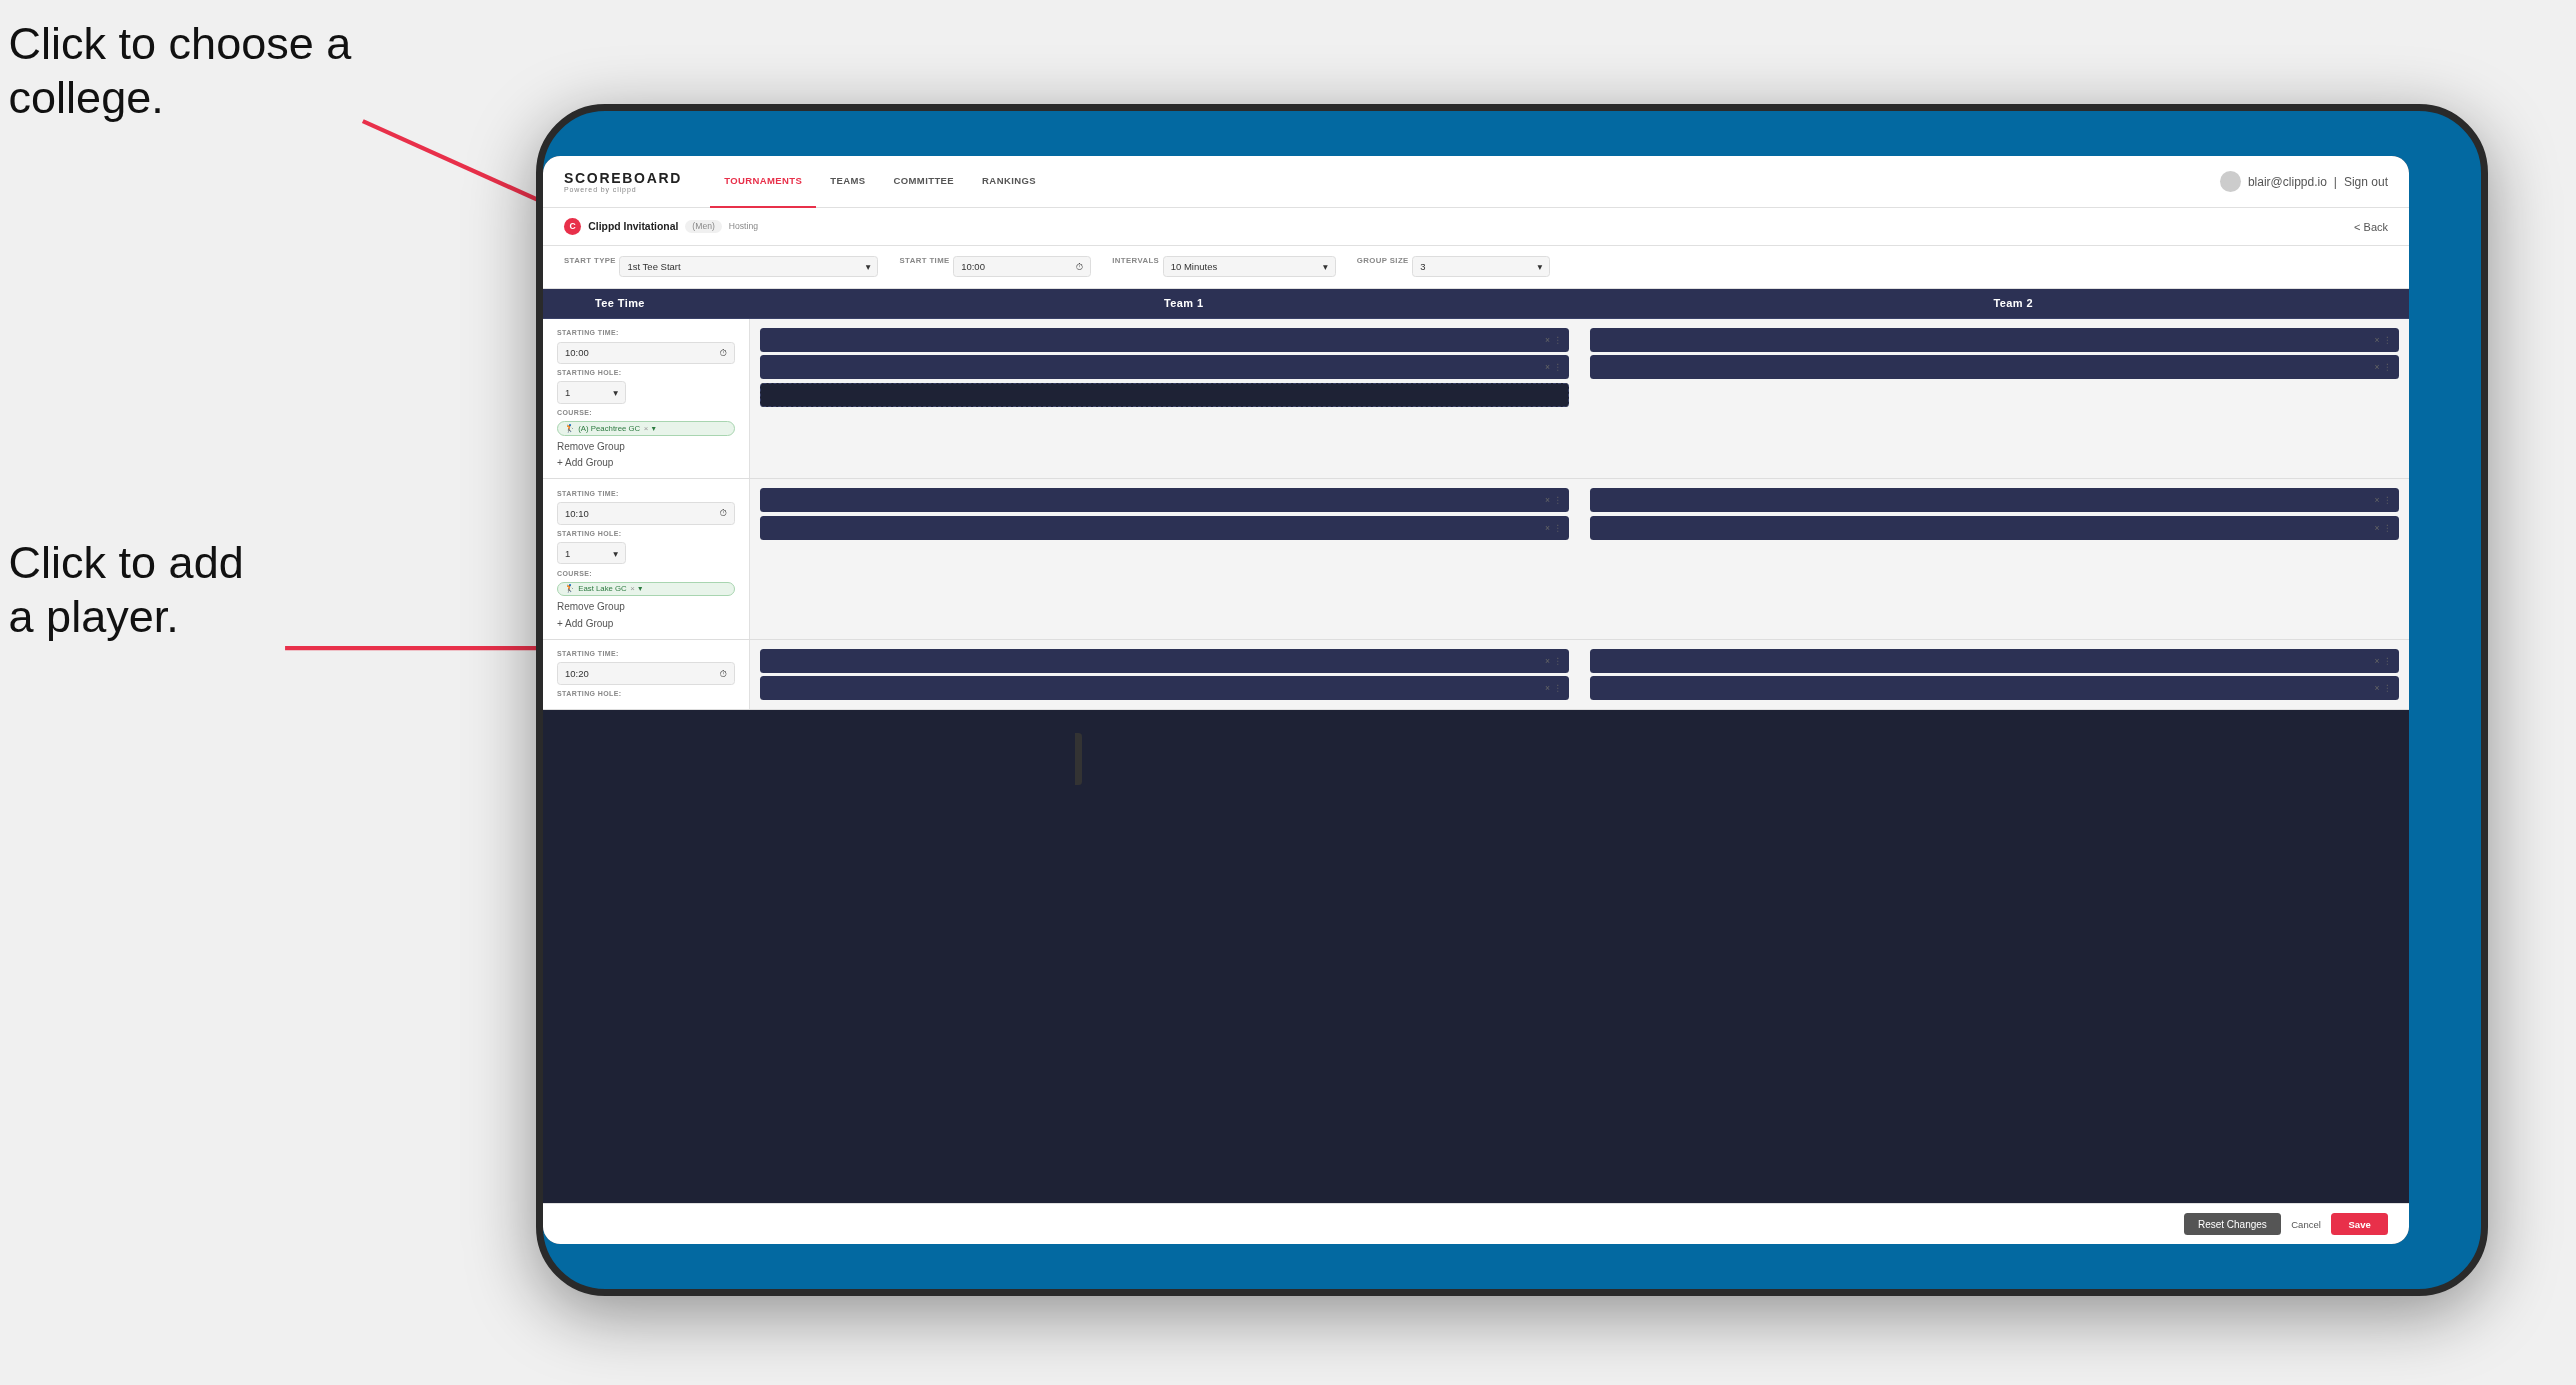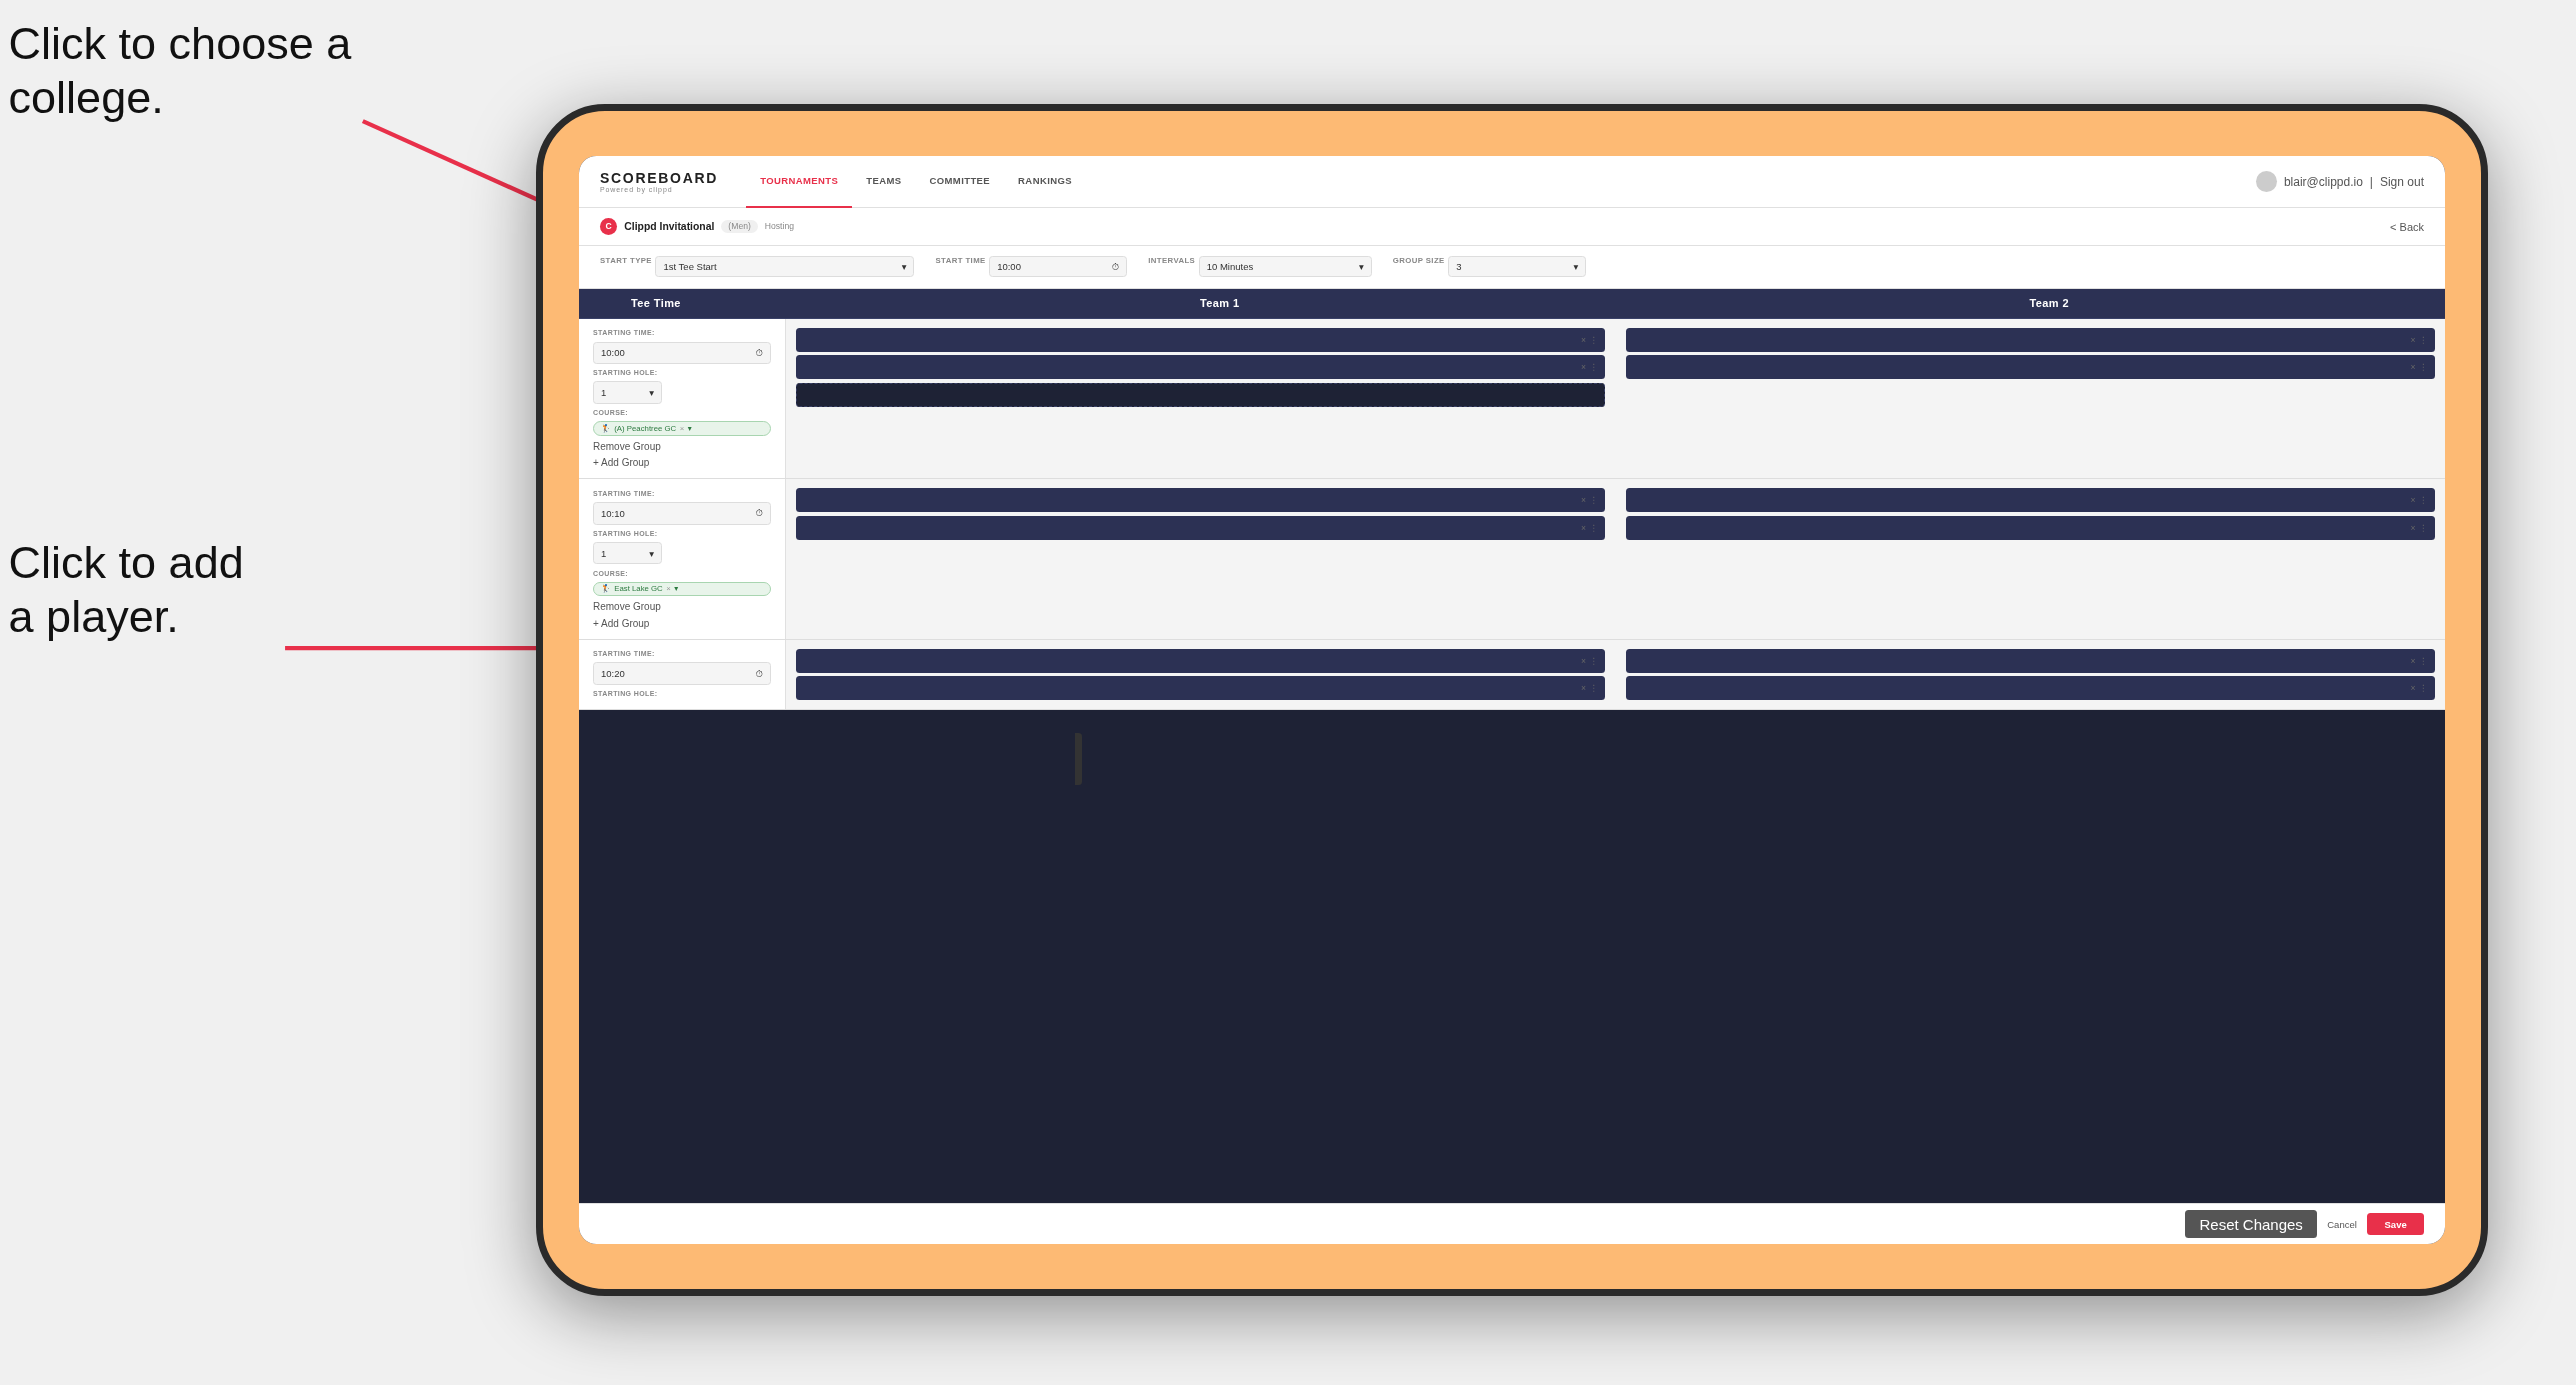--- a/index.html
+++ b/index.html
@@ -31,27 +31,26 @@
       pointer-events: none;
     }
 
     
     .tablet-frame {
       position: absolute;
       top: 104px;
       left: 536px;
       width: 1952px;
       height: 1192px;
-      background: #fdba74;
+      background: #0369a1;
       border-radius: 69px;
       border: 7px solid #2a2a2a;
       box-shadow: 0 17.3px 69px rgba(0,0,0,0.4);
       display: flex;
       align-items: center;
-      justify-content: center;
     }
 
     .tablet-screen {
       width: 1866px;
       height: 1088px;
       background: #1e2235;
       border-radius: 17.3px;
       overflow: hidden;
       display: flex;
       flex-direction: column;
@@ -320,21 +319,21 @@
       gap: 10.4px;
       border-top: 0.9px solid #e0e0e0;
       flex-shrink: 0;
     }
     .btn-reset {
       background: #555;
       color: #fff;
       border: none;
       border-radius: 3.5px;
       padding: 5.2px 14px;
-      font-size: 15px;
+      font-size: 10px;
       cursor: pointer;
       margin-left: 8px;
     }
     .btn-cancel {
       background: transparent;
       color: #555;
       border: none;
       font-size: 9.5px;
       cursor: pointer;
     }

